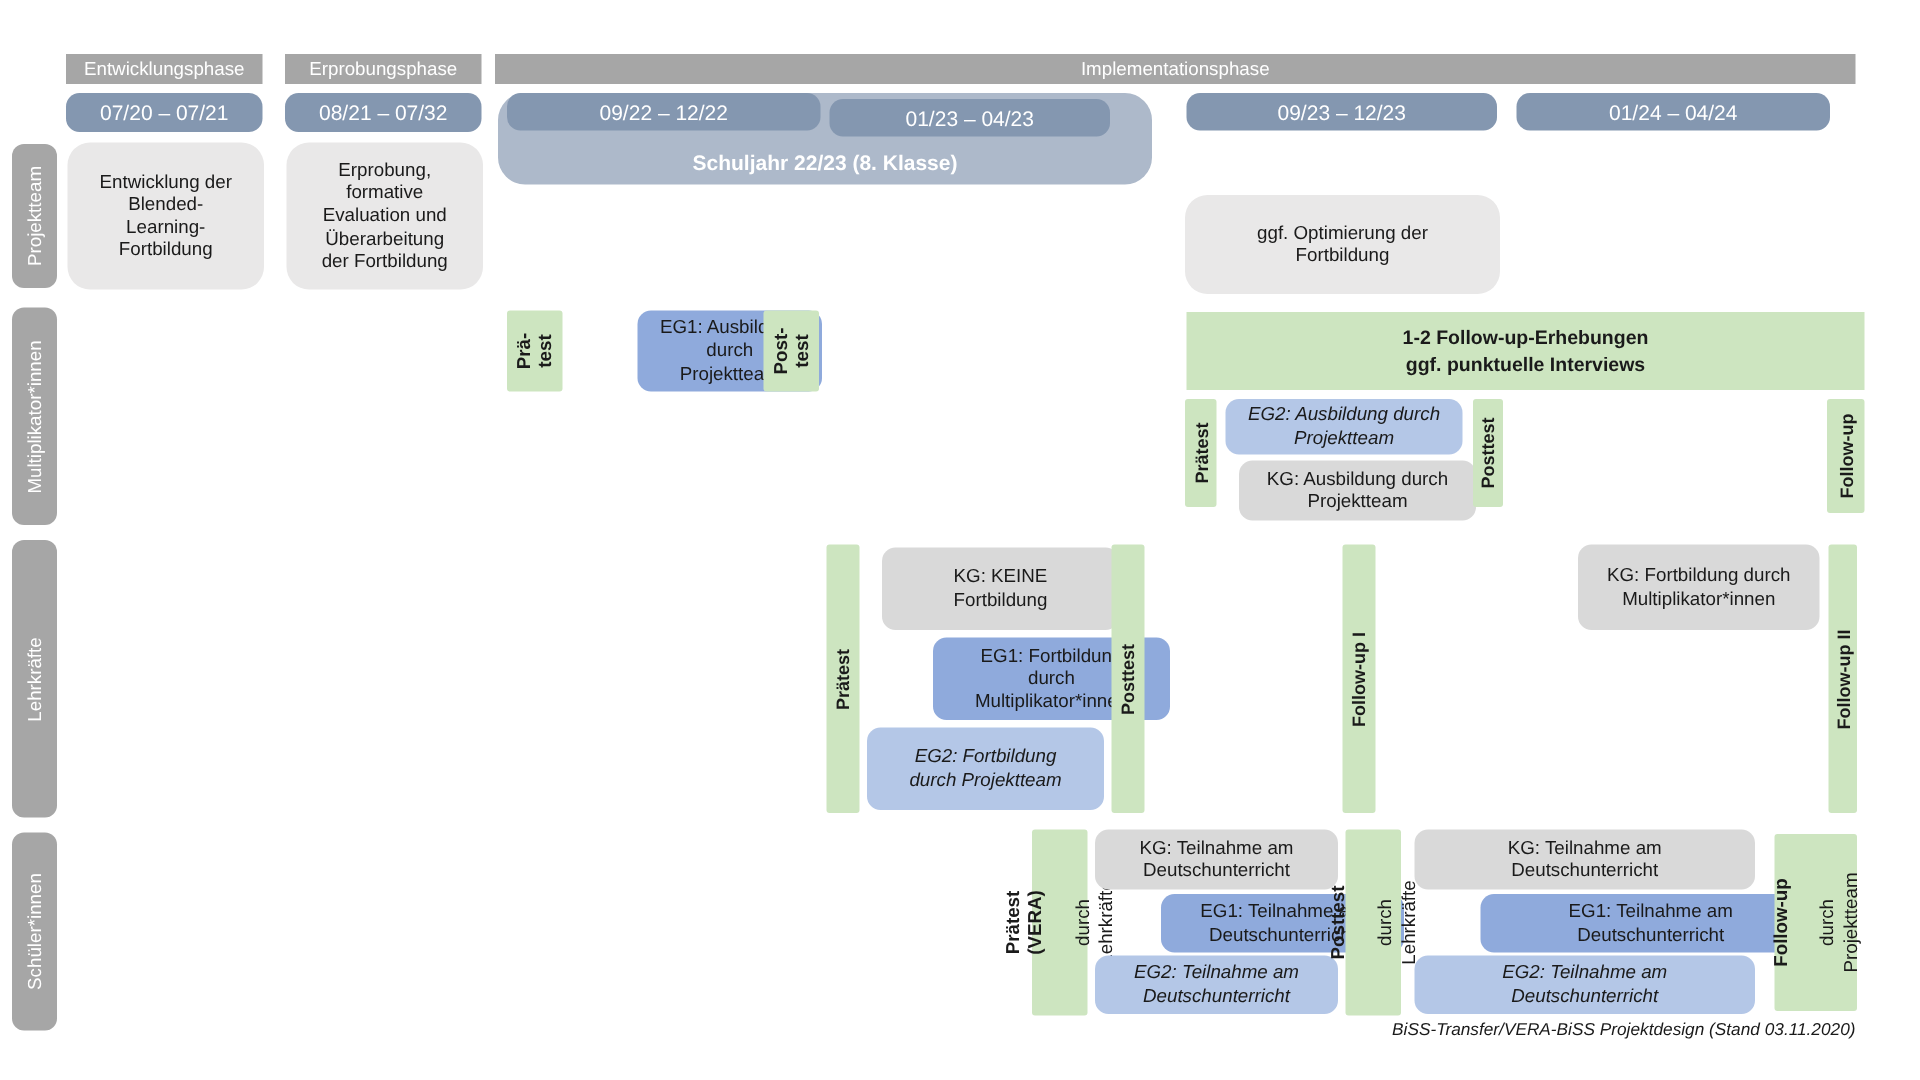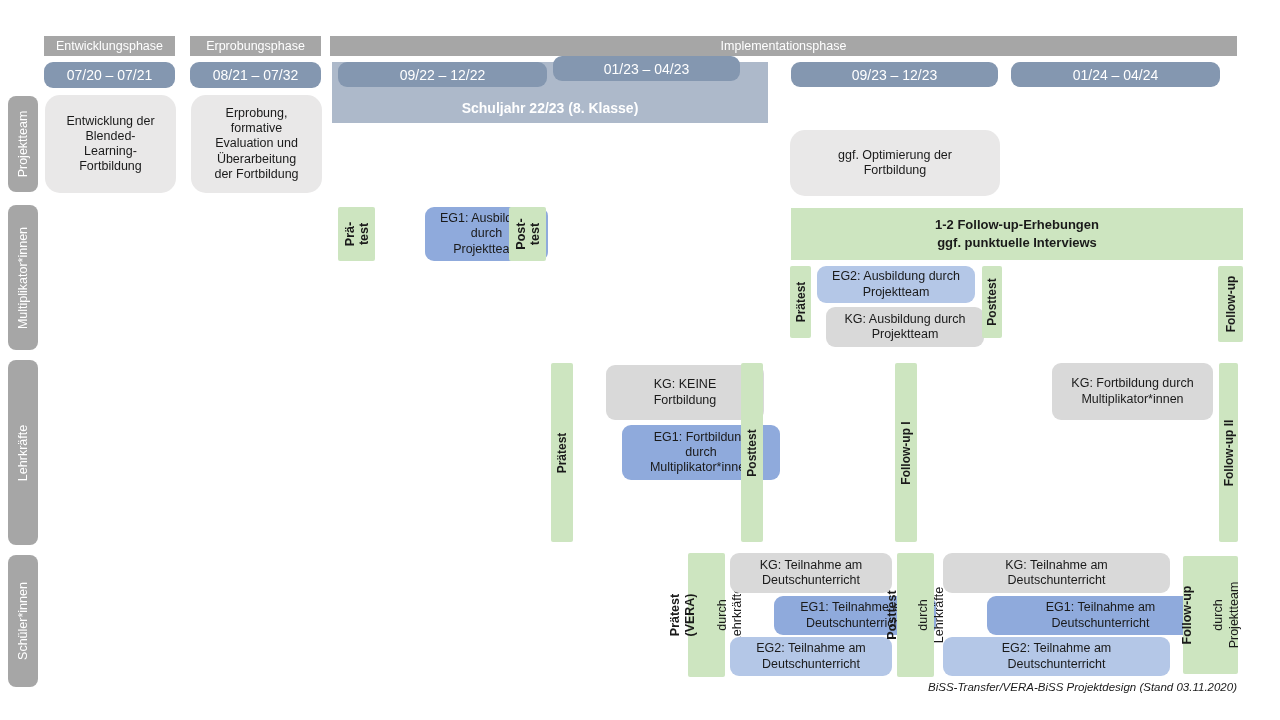--- a/index.html
+++ b/index.html
@@ -5,31 +5,31 @@
   * { margin:0; padding:0; box-sizing:border-box; }
   html,body { background:#ffffff; }
   body { font-family:"Liberation Sans", sans-serif; color:#1a1a1a; }
   .canvas { position:relative; width:1280px; height:720px; background:#fff; overflow:hidden; }
   .abs { position:absolute; }
 
   .phase { background:var(--phase-bar); color:#fff; font-size:12.5px;
            display:flex; align-items:center; justify-content:center; text-align:center; }
   .period { background:var(--period-bar); color:#fff; font-size:14px; border-radius:9px;
             display:flex; align-items:center; justify-content:center; }
-  .sy { background:var(--school-year-bar); border-radius:0; color:#fff; font-weight:bold;
+  .sy { background:var(--school-year-bar); border-radius:18px; color:#fff; font-weight:bold;
         font-size:14px; display:flex; align-items:flex-end; justify-content:center; padding-bottom:7px; }
   .sideband { background:var(--sidebar-bar); border-radius:8px; color:#fff; }
 
   .box { border-radius:9px; font-size:12.5px; line-height:1.22; padding:3px 6px; white-space:pre-line;
          display:flex; align-items:center; justify-content:center; text-align:center; }
   .bigbox { border-radius:15px; }
   .light { background:var(--light-box); }
   .kg    { background:var(--kg-box); }
   .eg1   { background:var(--eg1-box);margin-left:44px; }
-  .eg2   { background:var(--eg2-box); }
+  .eg2   { background:var(--eg2-box);font-style:italic; }
   .green { background:var(--green-box); }
 
   .greenbar { background:var(--green-box); display:flex; align-items:center; justify-content:center;
               text-align:center; font-weight:bold; font-size:13px; line-height:1.4; white-space:pre-line; }
 
   
   .rotc { position:absolute; left:50%; top:50%;
           transform:translate(-50%,-50%) rotate(-90deg);
           white-space:nowrap; text-align:center; }
   .rowlab { font-size:12.5px; }
@@ -50,21 +50,21 @@
   <div class="abs phase" style="left:190px;top:36px;width:131px;height:20px">Erprobungsphase</div>
   <div class="abs phase" style="left:330px;top:36px;width:907px;height:20px">Implementationsphase</div>
 
   <div class="abs sy" style="left:332px;top:62px;width:436px;height:61px">
     <span>Schuljahr 22/23 (8. Klasse)</span>
   </div>
 
   <div class="abs period" style="left:44px;top:62px;width:131px;height:26px">07/20 – 07/21</div>
   <div class="abs period" style="left:190px;top:62px;width:131px;height:26px">08/21 – 07/32</div>
   <div class="abs period" style="left:338px;top:62px;width:209px;height:25px">09/22 – 12/22</div>
-  <div class="abs period" style="left:553px;top:56px;width:187px;height:25px">01/23 – 04/23</div>
+  <div class="abs period" style="left:553px;top:66px;width:187px;height:25px">01/23 – 04/23</div>
   <div class="abs period" style="left:791px;top:62px;width:207px;height:25px">09/23 – 12/23</div>
   <div class="abs period" style="left:1011px;top:62px;width:209px;height:25px">01/24 – 04/24</div>
 
   <div class="abs sideband" style="left:8px;top:96px;width:30px;height:96px">
     <span class="rotc rowlab">Projektteam</span>
   </div>
   <div class="abs sideband" style="left:8px;top:205px;width:30px;height:145px">
     <span class="rotc rowlab">Multiplikator*innen</span>
   </div>
   <div class="abs sideband" style="left:8px;top:360px;width:30px;height:185px">
@@ -110,25 +110,27 @@
   <div class="abs green" style="left:982px;top:266px;width:20px;height:72px;border-radius:2px">
     <span class="rotc vlabel">Posttest</span>
   </div>
   <div class="abs green" style="left:1218px;top:266px;width:25px;height:76px;border-radius:2px">
     <span class="rotc vlabel">Follow-up</span>
   </div>
 
   <div class="abs green" style="left:551px;top:363px;width:22px;height:179px;border-radius:2px">
     <span class="rotc vlabel">Prätest</span>
   </div>
-  <div class="abs box kg" style="left:606px;top:365px;width:158px;height:55px">KG: KEINE
+  <div class="abs box kg" style="left:588px;top:365px;width:158px;height:55px">KG: KEINE
 Fortbildung</div>
   <div class="abs box eg1" style="left:578px;top:425px;width:158px;height:55px">EG1: Fortbildung
 durch
 Multiplikator*innen</div>
+  <div class="abs box eg2" style="left:578px;top:485px;width:158px;height:55px">EG2: Fortbildung
+durch Projektteam</div>
   <div class="abs green" style="left:741px;top:363px;width:22px;height:179px;border-radius:2px">
     <span class="rotc vlabel">Posttest</span>
   </div>
   <div class="abs green" style="left:895px;top:363px;width:22px;height:179px;border-radius:2px">
     <span class="rotc vlabel">Follow-up I</span>
   </div>
   <div class="abs box kg" style="left:1052px;top:363px;width:161px;height:57px">KG: Fortbildung durch
 Multiplikator*innen</div>
   <div class="abs green" style="left:1219px;top:363px;width:19px;height:179px;border-radius:2px">
     <span class="rotc vlabel">Follow-up II</span>

